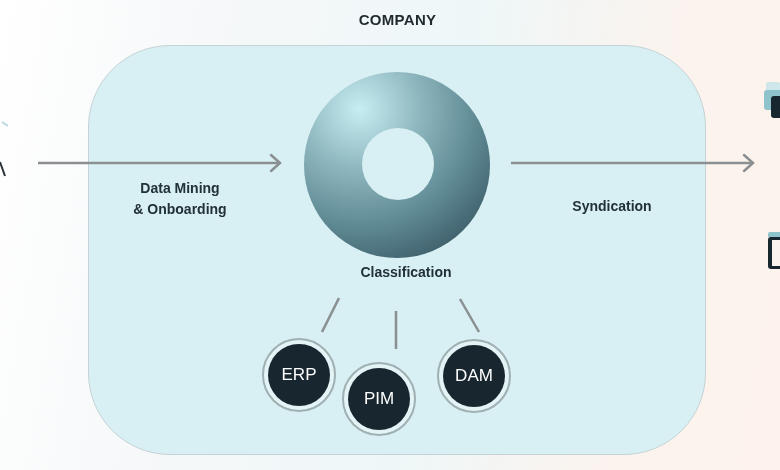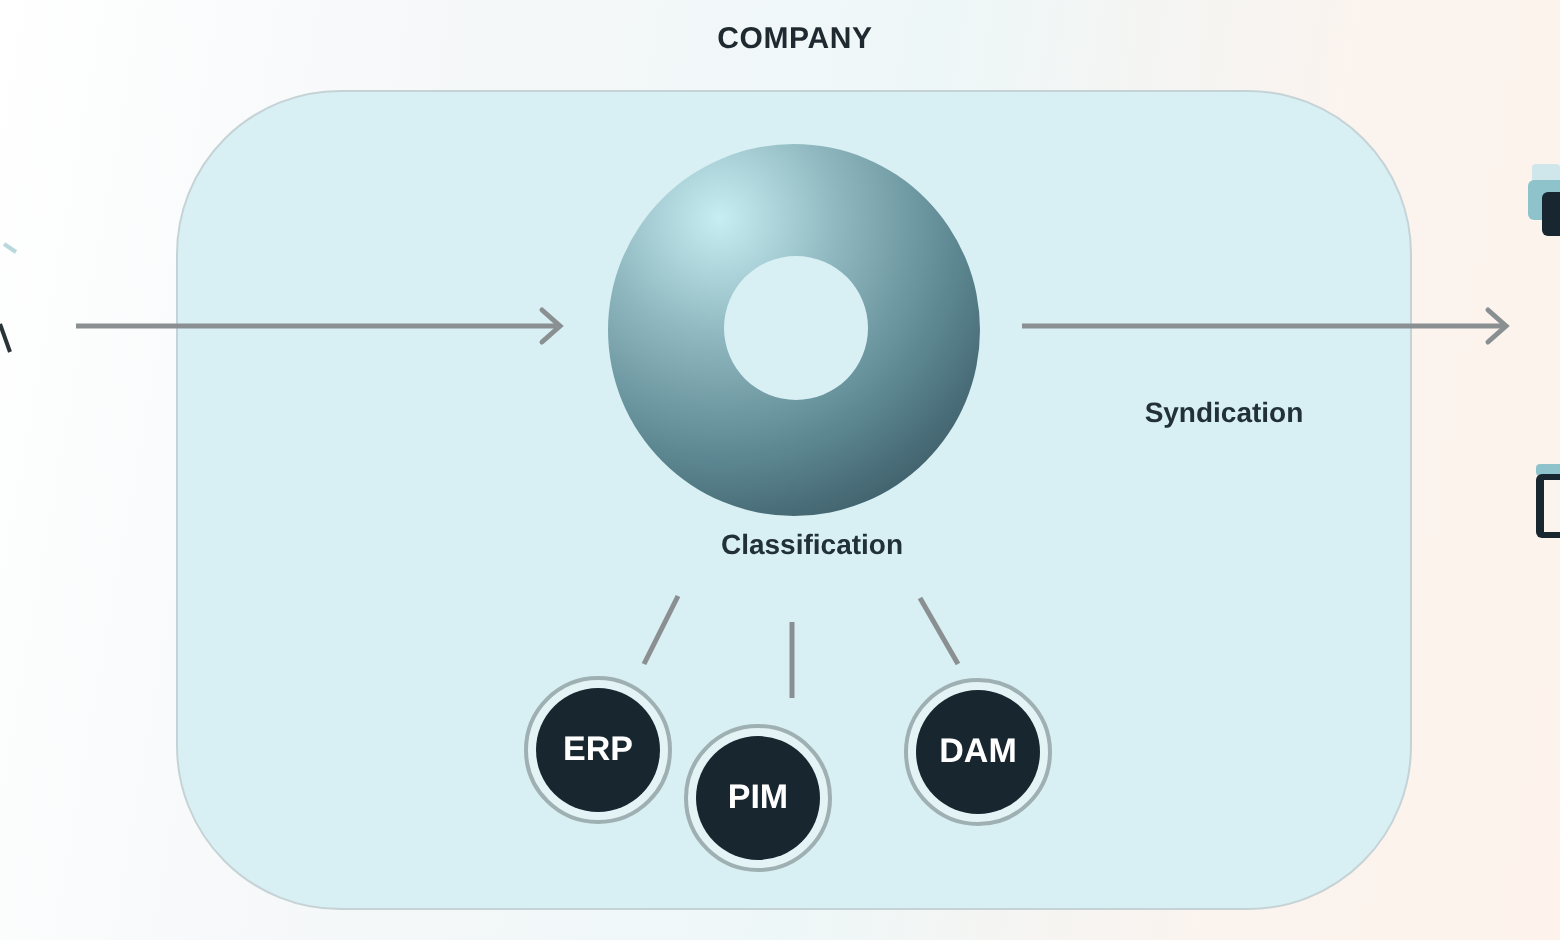--- a/index.html
+++ b/index.html
@@ -29,21 +29,21 @@
     background: #d8f0f3;
   }
   .node-ring {
     width: 74px; height: 74px; border-radius: 50%; box-sizing: border-box;
     border: 2px solid #9fb0b3; background: #e4f3f5;
     display: flex; align-items: center; justify-content: center;
   }
   .node {
     width: 62px; height: 62px; border-radius: 50%; background: #17262f;
     display: flex; align-items: center; justify-content: center;
-    color: #ffffff; font-weight: bold; font-size: 17px;
+    color: #ffffff; font-weight: normal; font-size: 17px;
   }
   .side-icon { background: #17262f; border-radius: 3px; }
 </style>
 </head>
 <body>
 
 <div class="abs company-title">COMPANY</div>
 
 <div class="abs company-box"></div>
 
@@ -60,36 +60,38 @@
   <g>
     <line x1="511" y1="163" x2="752" y2="163" stroke="#8a8f92" stroke-width="2.5"></line>
     <polyline points="744,155 753,163 744,171" fill="none" stroke="#8a8f92" stroke-width="2.5" stroke-linecap="round"></polyline>
   </g>
   <line x1="339" y1="298" x2="322" y2="332" stroke="#8a8f92" stroke-width="2.5"></line>
   <line x1="396" y1="311" x2="396" y2="349" stroke="#8a8f92" stroke-width="2.5"></line>
   <line x1="460" y1="299" x2="479" y2="332" stroke="#8a8f92" stroke-width="2.5"></line>
 </svg>
 
 <div class="abs label" style="left:120px;top:178px;width:120px">
+  <div>Data Mining</div>
+  <div>&amp; Onboarding</div>
 </div>
 
 <div class="abs label" style="left:548px;top:196px;width:128px">Syndication</div>
 
 <div class="abs donut"></div>
 <div class="abs donut-hole"></div>
 
 <div class="abs label" style="left:336px;top:262px;width:140px">Classification</div>
 
 <div class="abs node-ring" style="left:262px;top:338px">
   <div class="node">ERP</div>
 </div>
 <div class="abs node-ring" style="left:342px;top:362px">
   <div class="node">PIM</div>
 </div>
-<div class="abs node-ring" style="left:452px;top:339px">
+<div class="abs node-ring" style="left:437px;top:339px">
   <div class="node">DAM</div>
 </div>
 
 <div class="abs" style="left:764px;top:82px;width:20px;height:50px">
   <div class="abs" style="left:2px;top:0;width:14px;height:16px;background:#cfe6ea;border-radius:2px"></div>
   <div class="abs" style="left:0;top:8px;width:20px;height:20px;background:#8fc3cc;border-radius:3px"></div>
   <div class="abs side-icon" style="left:7px;top:14px;width:16px;height:22px"></div>
 </div>
 <div class="abs" style="left:768px;top:232px;width:16px;height:40px">
   <div class="abs" style="left:0;top:0;width:16px;height:6px;background:#8fc3cc;border-radius:2px"></div>

